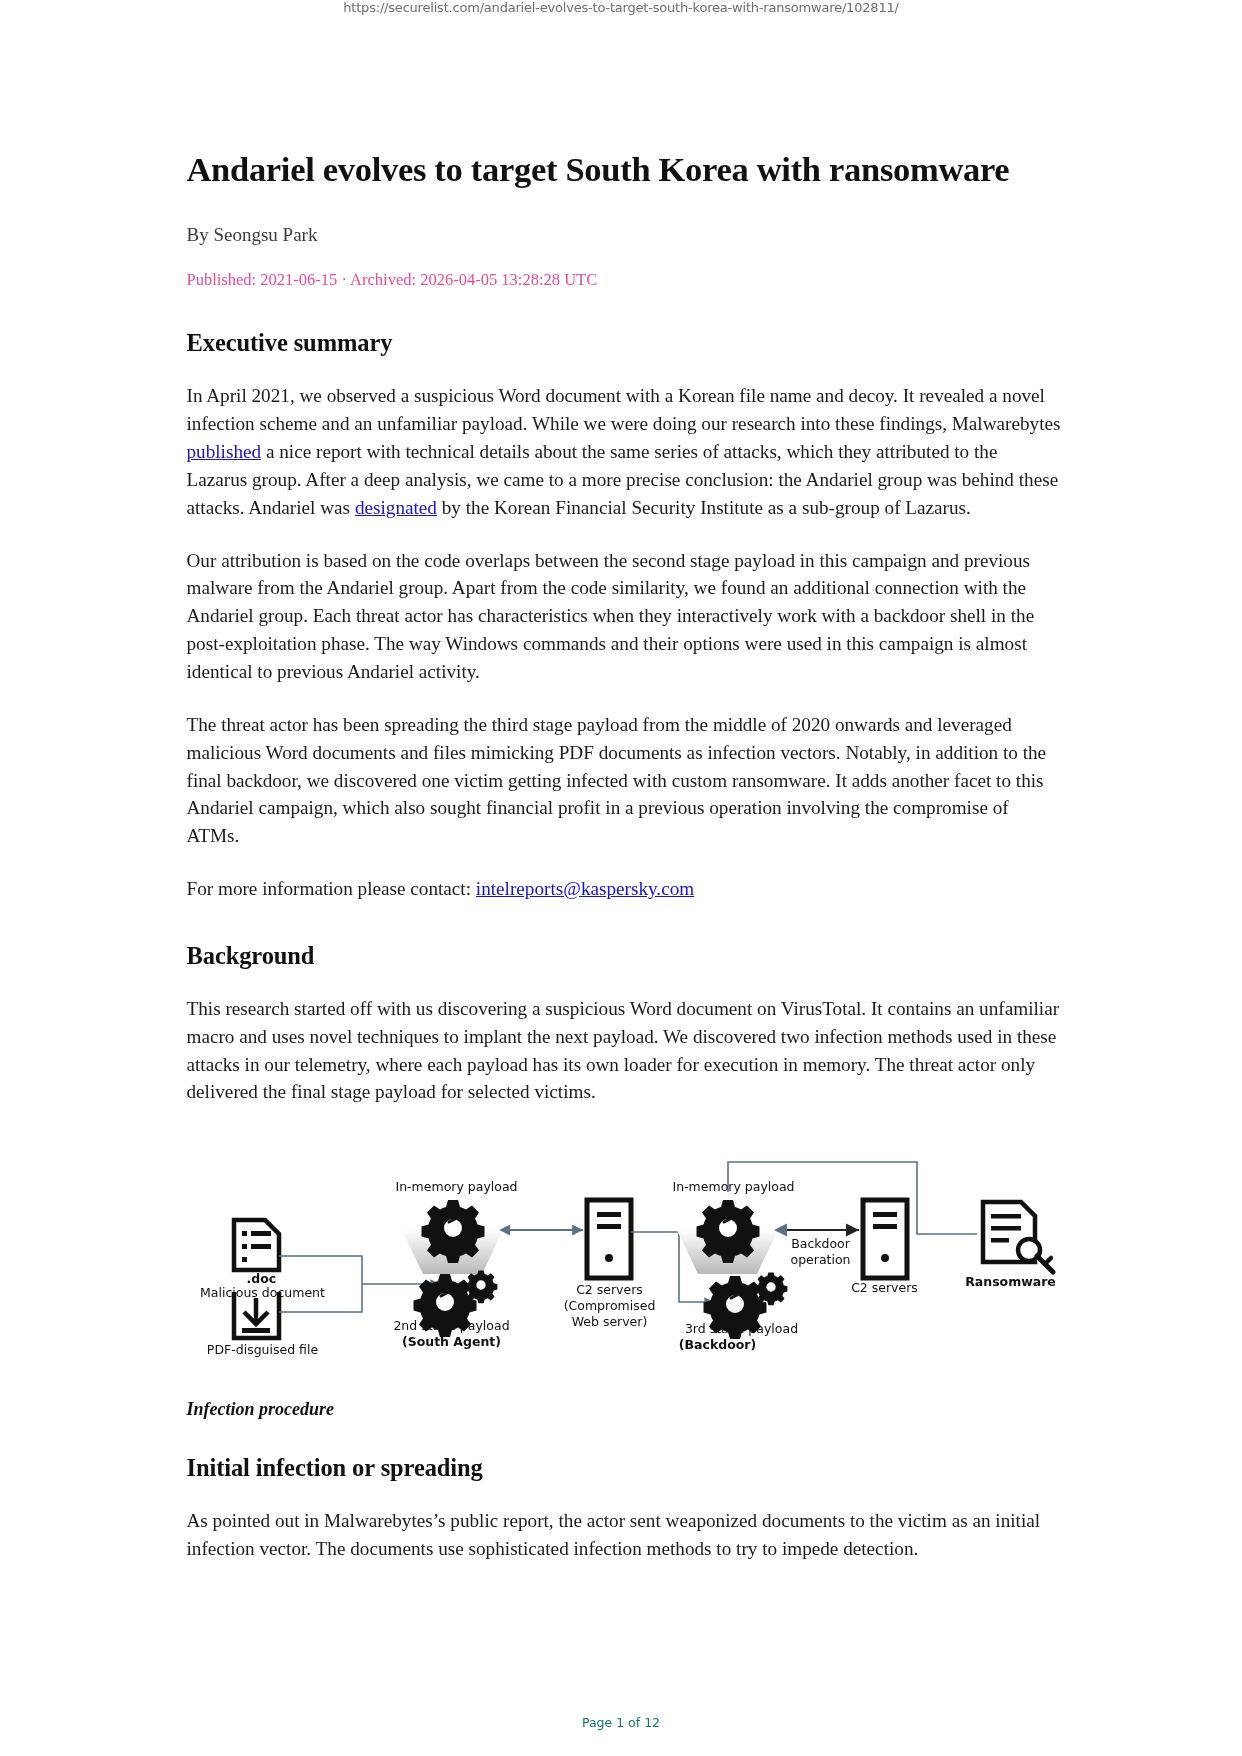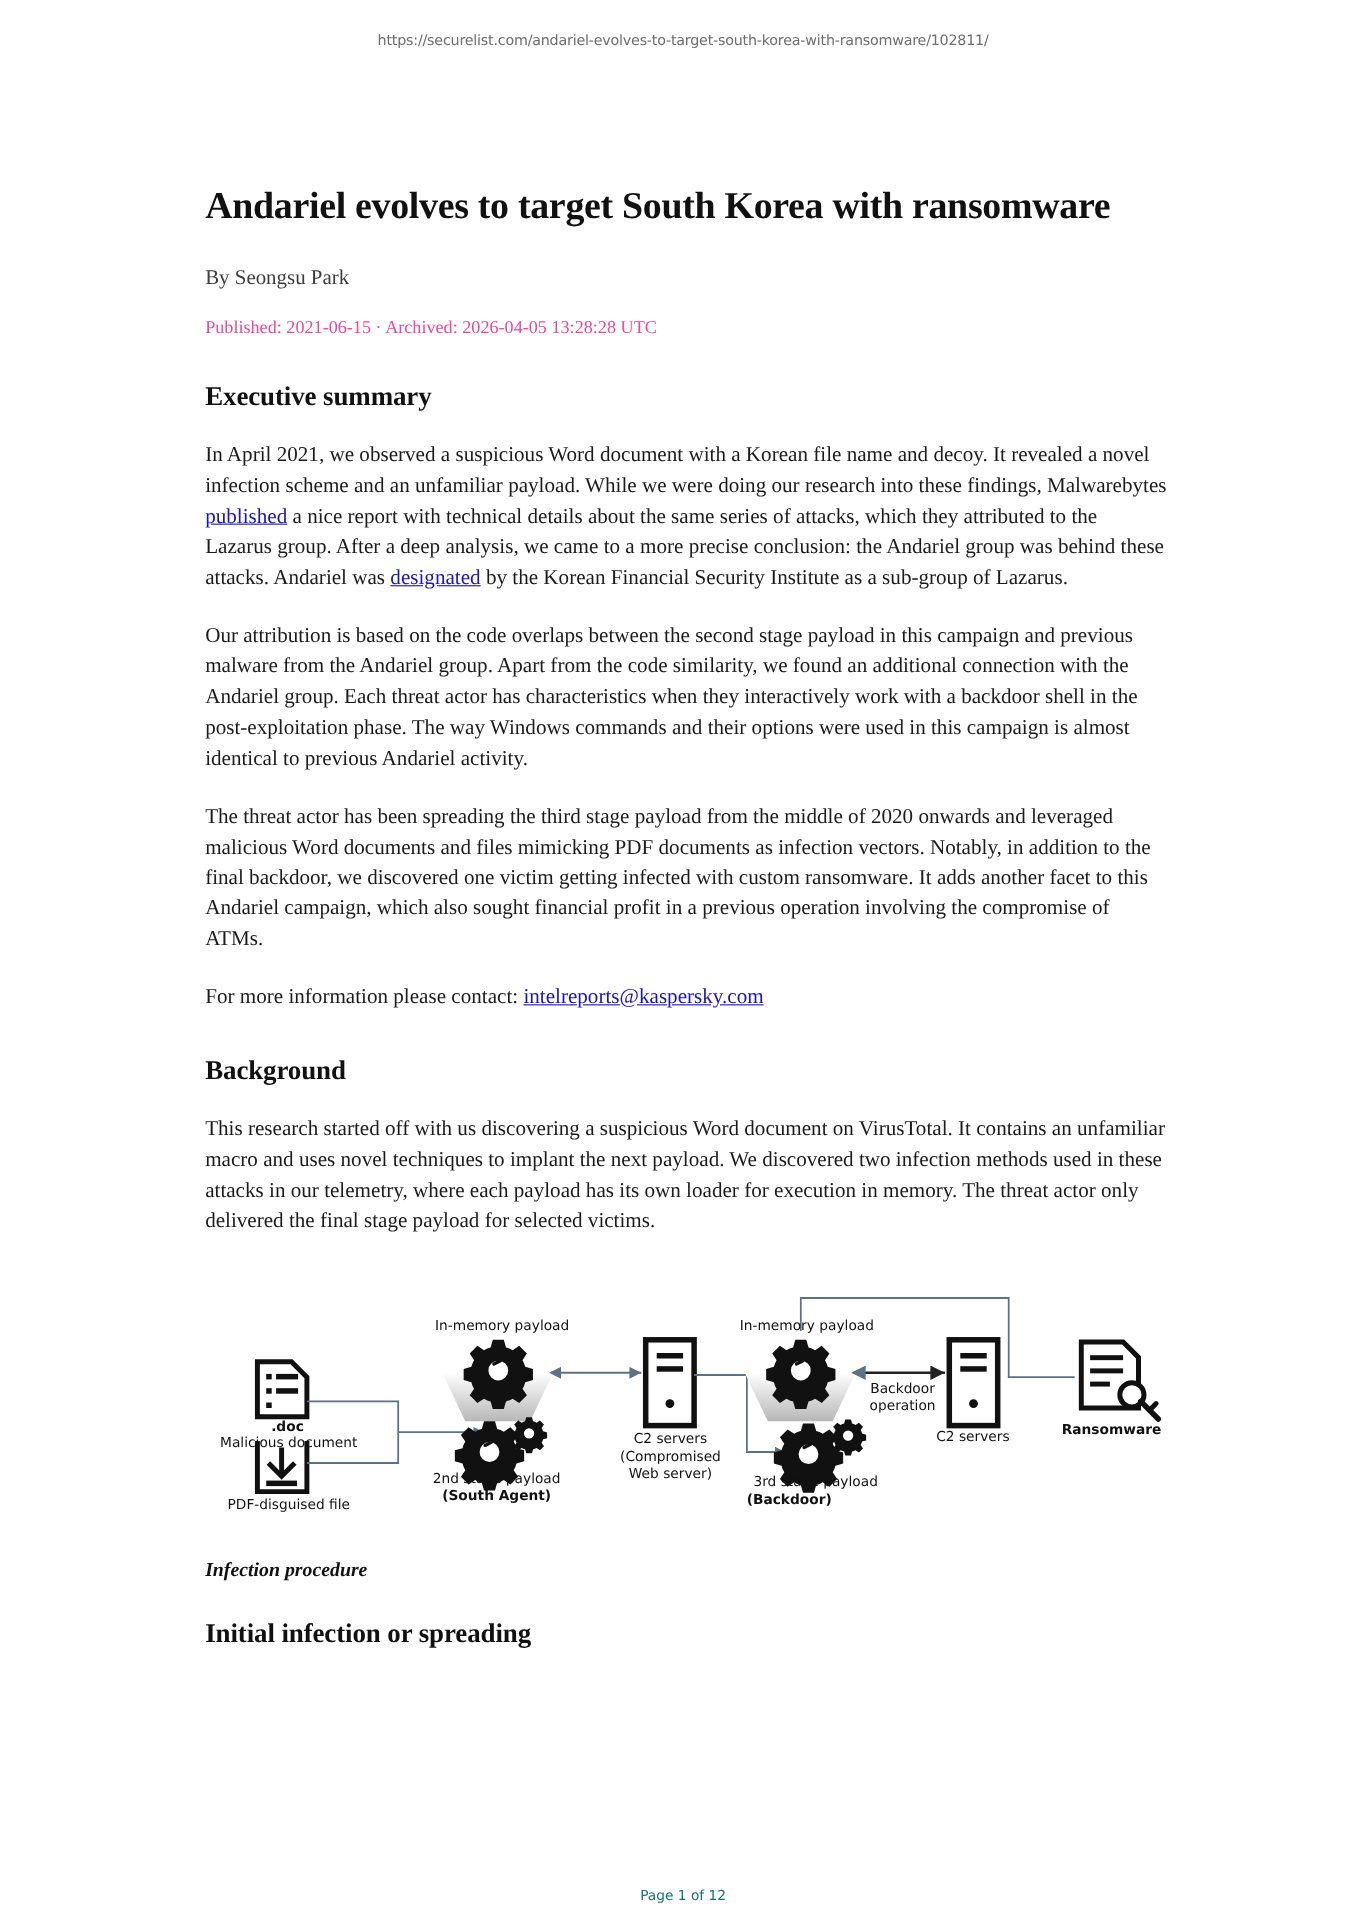--- a/index.html
+++ b/index.html
@@ -21,24 +21,23 @@
     box-sizing: border-box;
     padding: 0;
     background: #fff;
   }
   .url-header {
     text-align: center;
     font-family: "DejaVu Sans", "Liberation Sans", sans-serif;
     font-size: 13px;
     color: #6d6d6d;
     letter-spacing: -0.2px;
-    padding-top: 30px;
   }
   .content {
-    margin: 0 auto;
+    margin: 12px auto;
     width: 874px;
     padding-left: 5px;
     padding-top: 122px;
   }
   h1.doc-title {
     font-size: 34.5px;
     font-weight: bold;
     letter-spacing: -0.3px;
     margin: 0 0 0 0;
     line-height: 1.2;
@@ -292,17 +291,18 @@
 operation</div>
         <div class="dlabel" style="left:654px; top:128px; width:88px;">C2 servers</div>
         <div class="dlabel bold" style="left:772px; top:122px; width:104px;">Ransomware</div>
       </div>
     </div>
 
     <div class="fig-caption">Infection procedure</div>
 
     <h2 class="section" style="margin-top:34px;">Initial infection or spreading</h2>
 
+    <p class="body-text">As pointed out in Malwarebytes’s public report, the actor sent weaponized documents to the victim as an initial infection vector. The documents use sophisticated infection methods to try to impede detection.</p>
 
   </div>
 
   <div class="footer">Page 1 of 12</div>
 </div>
 
 </body></html>

